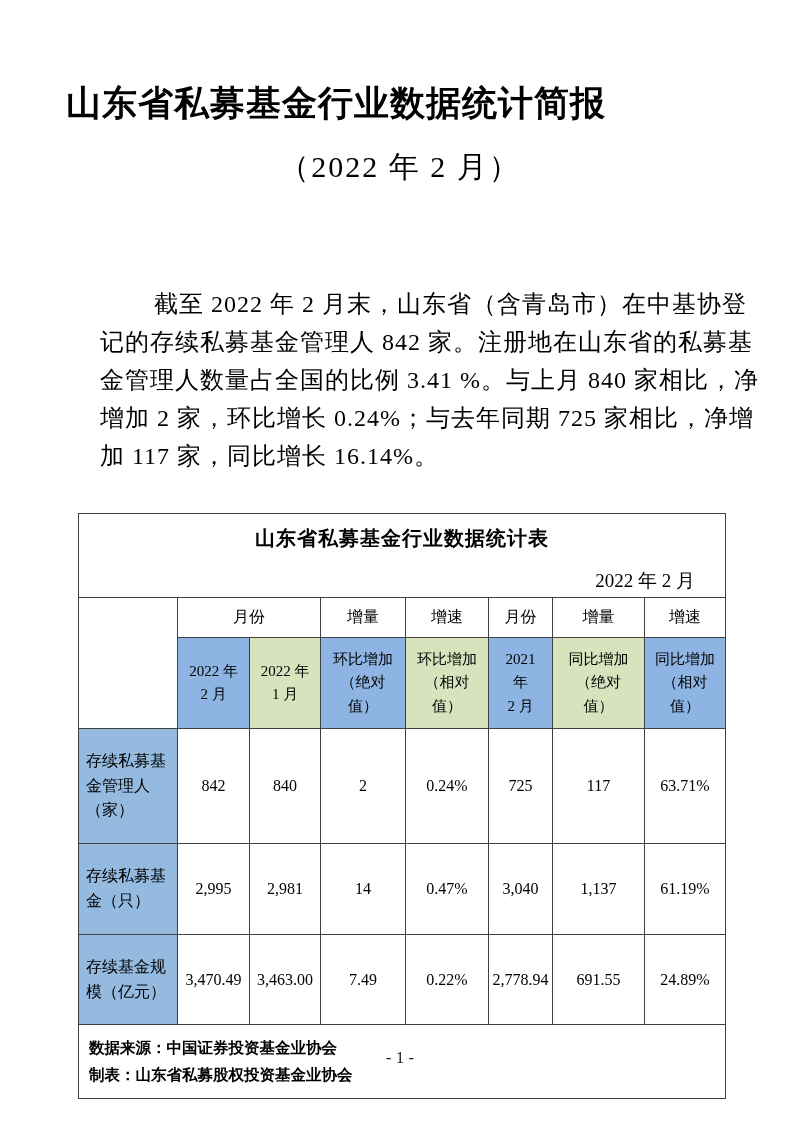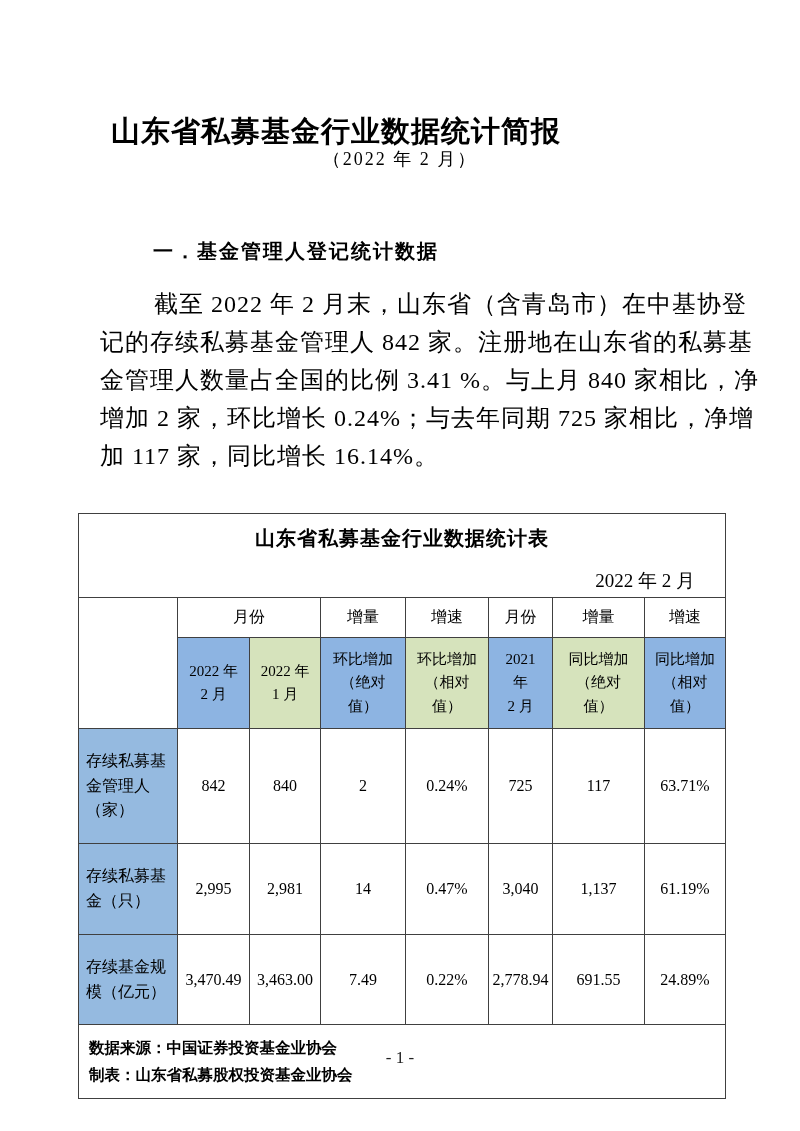--- a/index.html
+++ b/index.html
@@ -7,30 +7,30 @@
   body {
     width: 800px; height: 1131px;
     font-family: "Liberation Serif", serif;
     color: #141414;
     position: relative;
     overflow: hidden;
   }
   .page { position: absolute; inset: 0; background: #ffffff; }
 
   .doc-title {
-    position: absolute; top: 112px; left: 0; width: 672px;
+    position: absolute; top: 80px; left: 0; width: 672px;
     text-align: center;
     font-family: "Liberation Sans", sans-serif;
-    font-weight: bold; font-size: 29px; letter-spacing: 1px;
+    font-weight: bold; font-size: 35px; letter-spacing: 1px;
     color: #000;
   }
   .doc-subtitle {
     position: absolute; top: 147px; left: 0; width: 800px;
     text-align: center;
-    font-size: 18px; letter-spacing: 2px; color: #000;
+    font-size: 30px; letter-spacing: 2px; color: #000;
   }
   .section-heading {
     position: absolute; top: 238px; left: 153px;
     font-family: "Liberation Sans", sans-serif;
     font-weight: bold; font-size: 20px; letter-spacing: 2px;
     color: #000;
   }
   .paragraph {
     position: absolute; top: 285px; left: 100px; width: 600px;
     font-size: 24px; color: #000;
@@ -85,21 +85,20 @@
   }
 </style>
 </head>
 <body>
 
 <div class="page">
 
   <div class="doc-title">山东省私募基金行业数据统计简报</div>
   <div class="doc-subtitle">（2022 年 2 月）</div>
 
-  <div class="section-heading">一．基金管理人登记统计数据</div>
 
   <div class="paragraph">
     <div class="para-line first">截至 2022 年 2 月末，山东省（含青岛市）在中基协登</div>
     <div class="para-line">记的存续私募基金管理人 842 家。注册地在山东省的私募基</div>
     <div class="para-line">金管理人数量占全国的比例 3.41 %。与上月 840 家相比，净</div>
     <div class="para-line">增加 2 家，环比增长 0.24%；与去年同期 725 家相比，净增</div>
     <div class="para-line last">加 117 家，同比增长 16.14%。</div>
   </div>
 
   <table class="stats">

